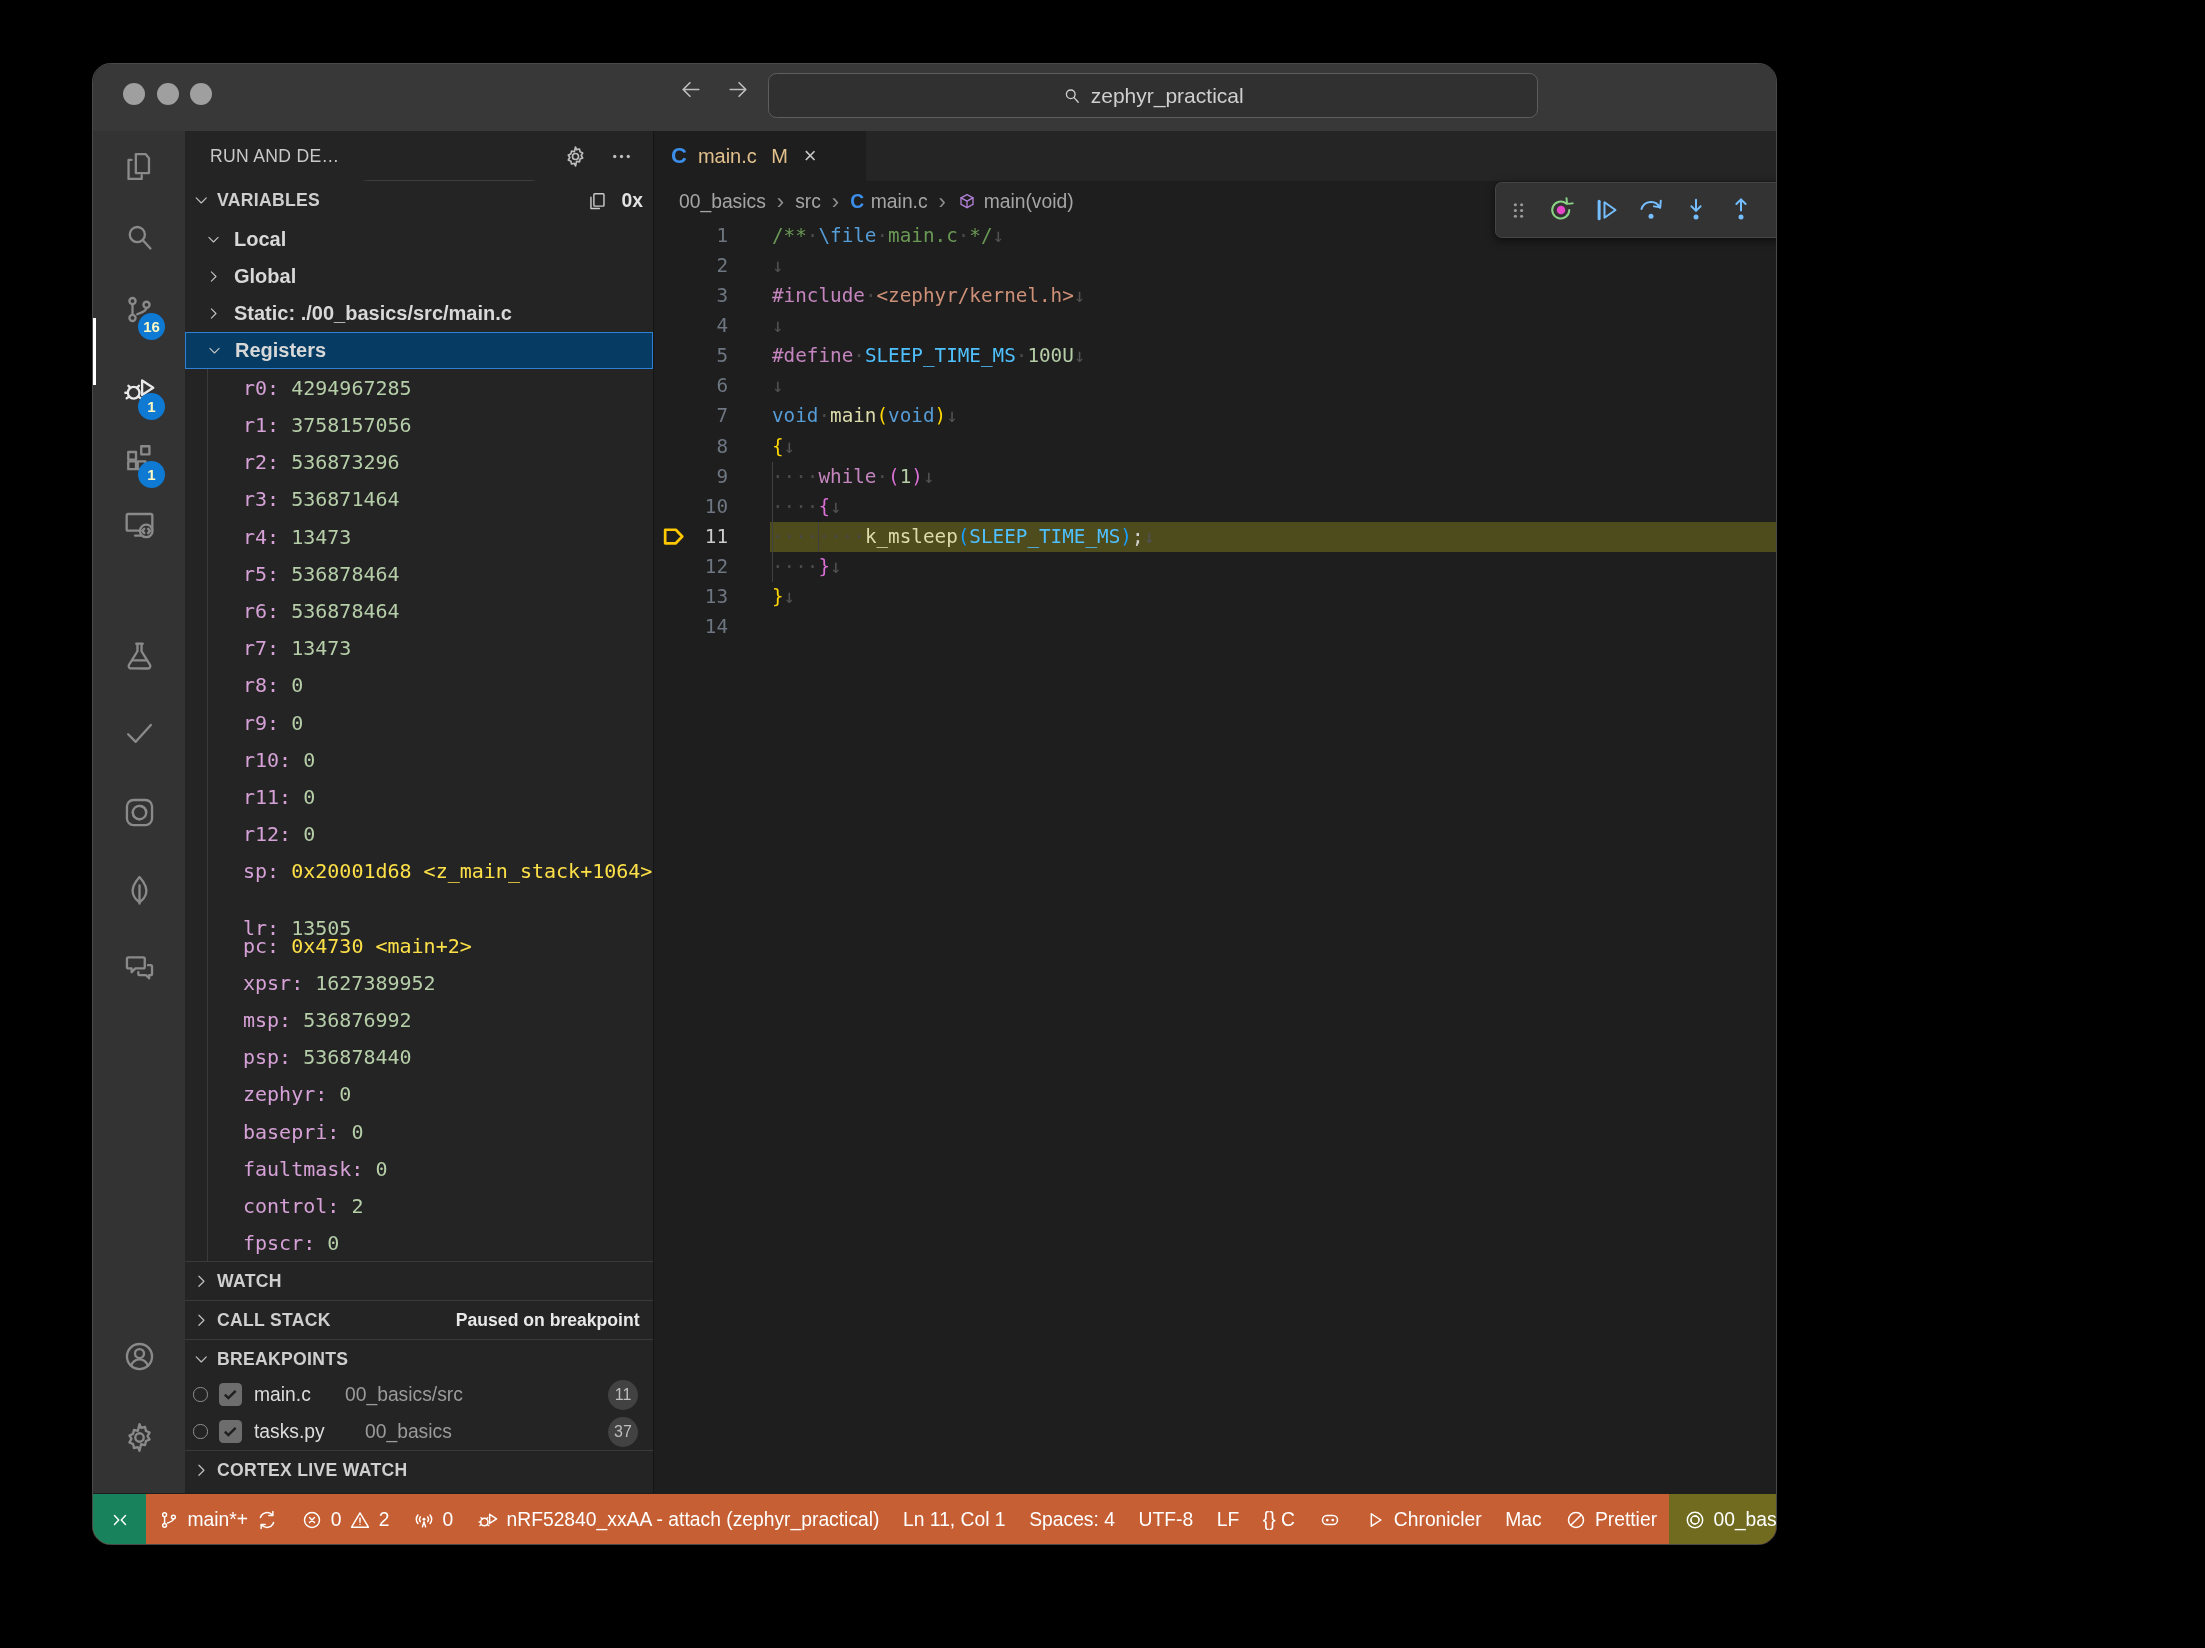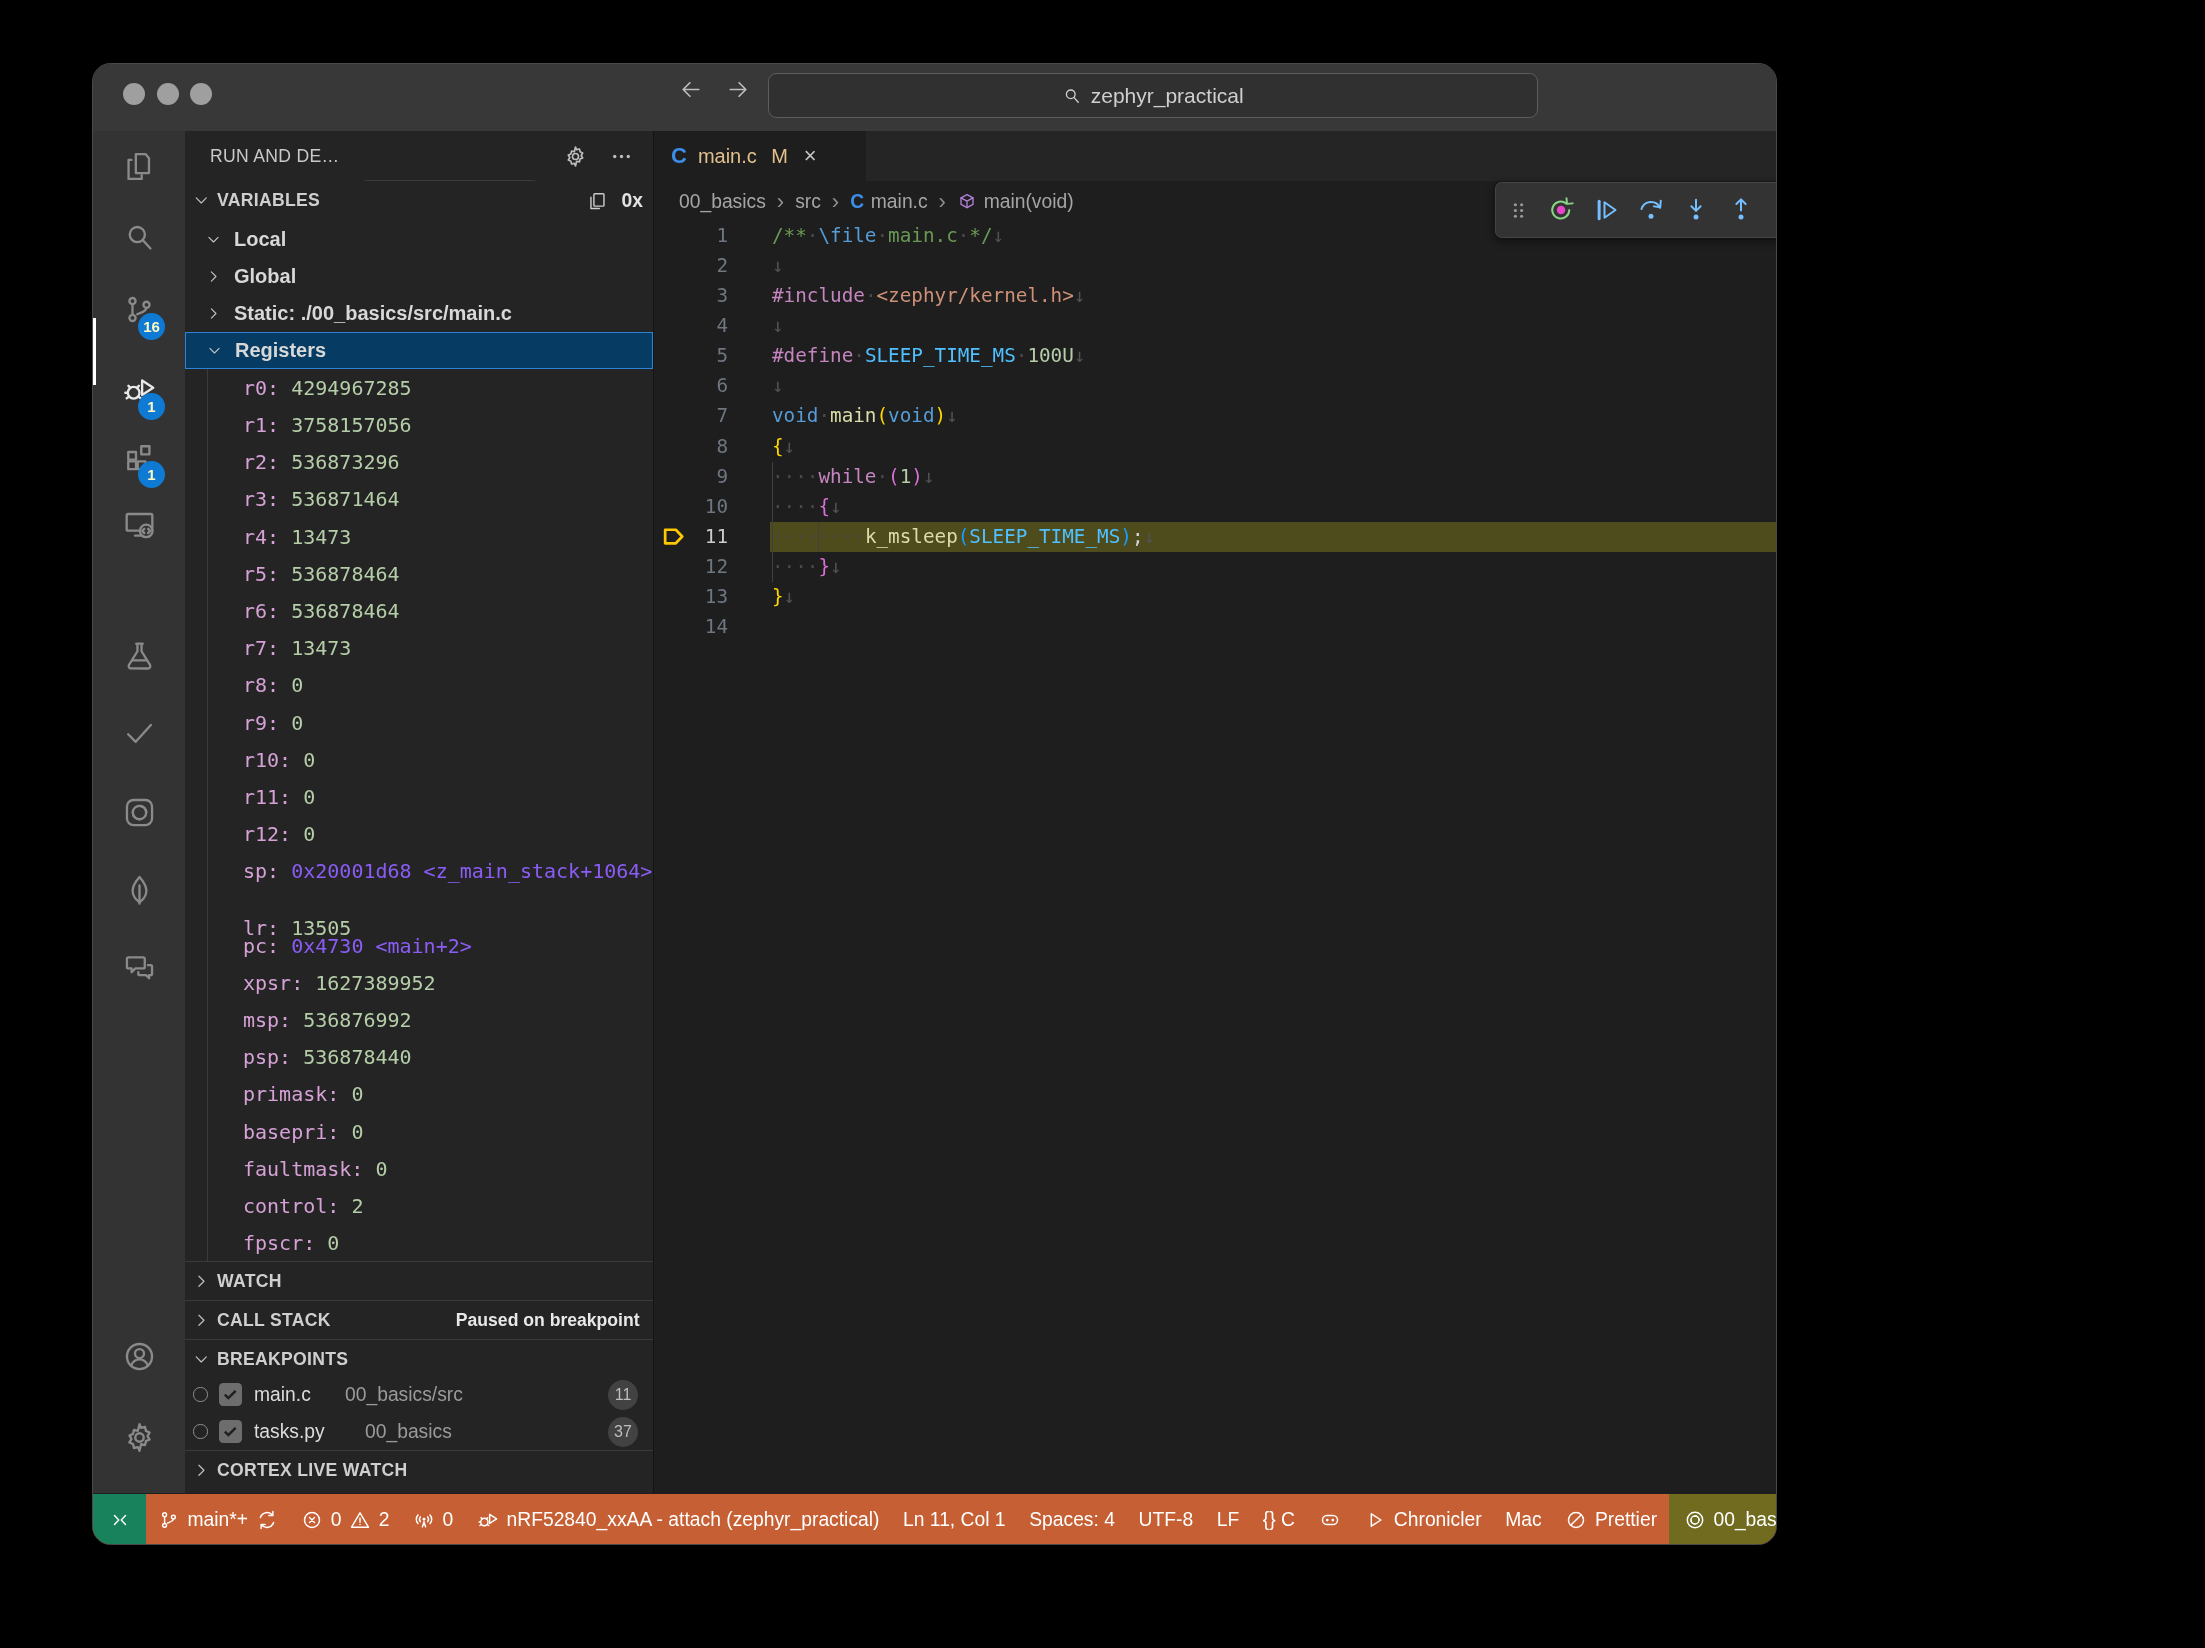--- a/index.html
+++ b/index.html
@@ -57,21 +57,21 @@
   .hexlbl { font-size:19.3px; font-weight:700; color:#e3e3e3; }
   .tree-row { position:absolute; left:0; width:100%; height:37px; display:flex; align-items:center; }
   .tree-row .chev { position:absolute; left:20px; color:#c1c1c1; }
   .tree-row .lbl { position:absolute; left:49px; font-size:20px; font-weight:600; color:#d8d8d8; white-space:nowrap; }
   .tree-row.selected { background:#063C63; border:1.7px solid #2E82D4; }
   .reg-guide { position:absolute; left:22px; width:0.8px; background:#3b3b3c; }
   .reg-row { position:absolute; left:0; width:100%; height:37px; display:flex; align-items:center; padding-left:58px;
              font-family:"DejaVu Sans Mono", monospace; font-size:20px; white-space:pre; }
   .reg-name { color:#D6A1D6; }
   .v-num { color:#B5CEA8; }
-  .v-addr { color:#8b5cf6; }
+  .v-addr { color:#fde047; }
   .bp-row { position:absolute; left:0; width:100%; height:37px; display:flex; align-items:center; font-size:19.3px; }
   .bp-circle { position:absolute; left:8.4px; width:14.3px; height:14.3px; border:1.7px solid #8e8e8e; border-radius:50%; }
   .bp-check { position:absolute; left:34px; width:23px; height:23px; background:#6d6d6d; border-radius:4.2px;
               display:flex; align-items:center; justify-content:center; }
   .bp-file { position:absolute; left:69px; color:#dcdcdc; }
   .bp-path { position:absolute; color:#9a9a9a; }
   .bp-badge { position:absolute; right:15px; min-width:30px; height:30px; border-radius:15px; background:#424242;
               color:#bdbdbd; font-size:16px; display:flex; align-items:center; justify-content:center; padding:0 5px; }
   
   .editor { position:absolute; left:560px; top:67px; width:1458px; height:1362px; background:#1e1e1e; border-left:0.8px solid #141414; }
@@ -370,21 +370,21 @@
         <div class="reg-row" style="top: 573px;"><span class="reg-name">r9: </span><span class="v-num">0</span></div>
         <div class="reg-row" style="top: 610px;"><span class="reg-name">r10: </span><span class="v-num">0</span></div>
         <div class="reg-row" style="top: 647px;"><span class="reg-name">r11: </span><span class="v-num">0</span></div>
         <div class="reg-row" style="top: 684px;"><span class="reg-name">r12: </span><span class="v-num">0</span></div>
         <div class="reg-row" style="top: 721px;"><span class="reg-name">sp: </span><span class="v-addr">0x20001d68 &lt;z_main_stack+1064&gt;</span></div>
         <div class="reg-row" style="top: 778px;"><span class="reg-name">lr: </span><span class="v-num">13505</span></div>
         <div class="reg-row" style="top: 796px;"><span class="reg-name">pc: </span><span class="v-addr">0x4730 &lt;main+2&gt;</span></div>
         <div class="reg-row" style="top: 833px;"><span class="reg-name">xpsr: </span><span class="v-num">1627389952</span></div>
         <div class="reg-row" style="top: 870px;"><span class="reg-name">msp: </span><span class="v-num">536876992</span></div>
         <div class="reg-row" style="top: 907px;"><span class="reg-name">psp: </span><span class="v-num">536878440</span></div>
-        <div class="reg-row" style="top: 944px;"><span class="reg-name">primask: </span><span class="v-num">0</span></div>
+        <div class="reg-row" style="top: 944px;"><span class="reg-name">zephyr: </span><span class="v-num">0</span></div>
         <div class="reg-row" style="top: 982px;"><span class="reg-name">basepri: </span><span class="v-num">0</span></div>
         <div class="reg-row" style="top: 1019px;"><span class="reg-name">faultmask: </span><span class="v-num">0</span></div>
         <div class="reg-row" style="top: 1056px;"><span class="reg-name">control: </span><span class="v-num">2</span></div>
         <div class="reg-row" style="top: 1093px;"><span class="reg-name">fpscr: </span><span class="v-num">0</span></div>
       </div>
 
     <div class="pane-hdr" style="top:1130px">
       <span class="chev" id="watch-chev">
           <svg class="ic " width="18.5" height="18.5" viewBox="0 0 24 24" fill="none" stroke="currentColor" stroke-width="1.6" stroke-linecap="round" stroke-linejoin="round">
             <path d="M9 5.5l6.5 6.5L9 18.5"></path>

